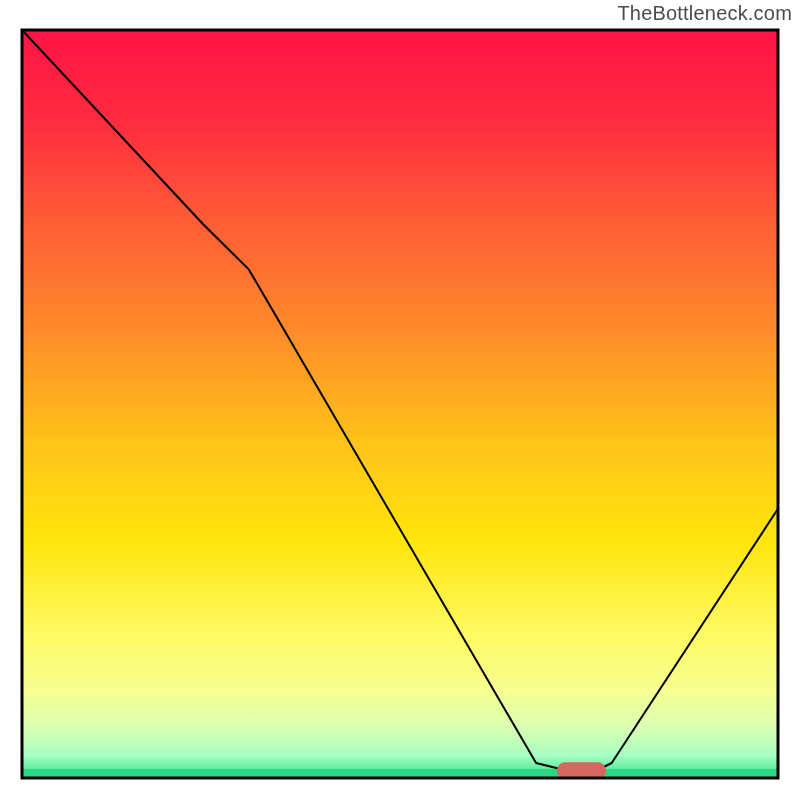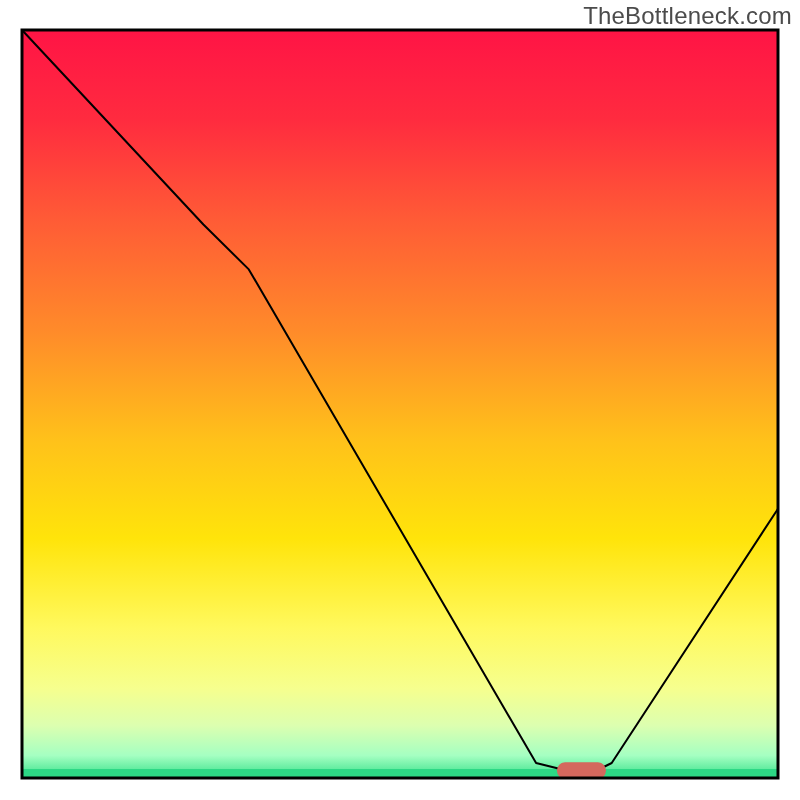--- a/index.html
+++ b/index.html
@@ -13,21 +13,21 @@
   .frame {
     position: relative;
     width: 800px;
     height: 800px;
   }
   .watermark {
     position: absolute;
     top: 2px;
     right: 8px;
     color: #4b4b4b;
-    font-size: 24px;
+    font-size: 20px;
     font-weight: 500;
     letter-spacing: 0.2px;
     z-index: 100;
   }
   svg {
     position: absolute;
     left: 0;
     top: 0;
   }
 </style>

